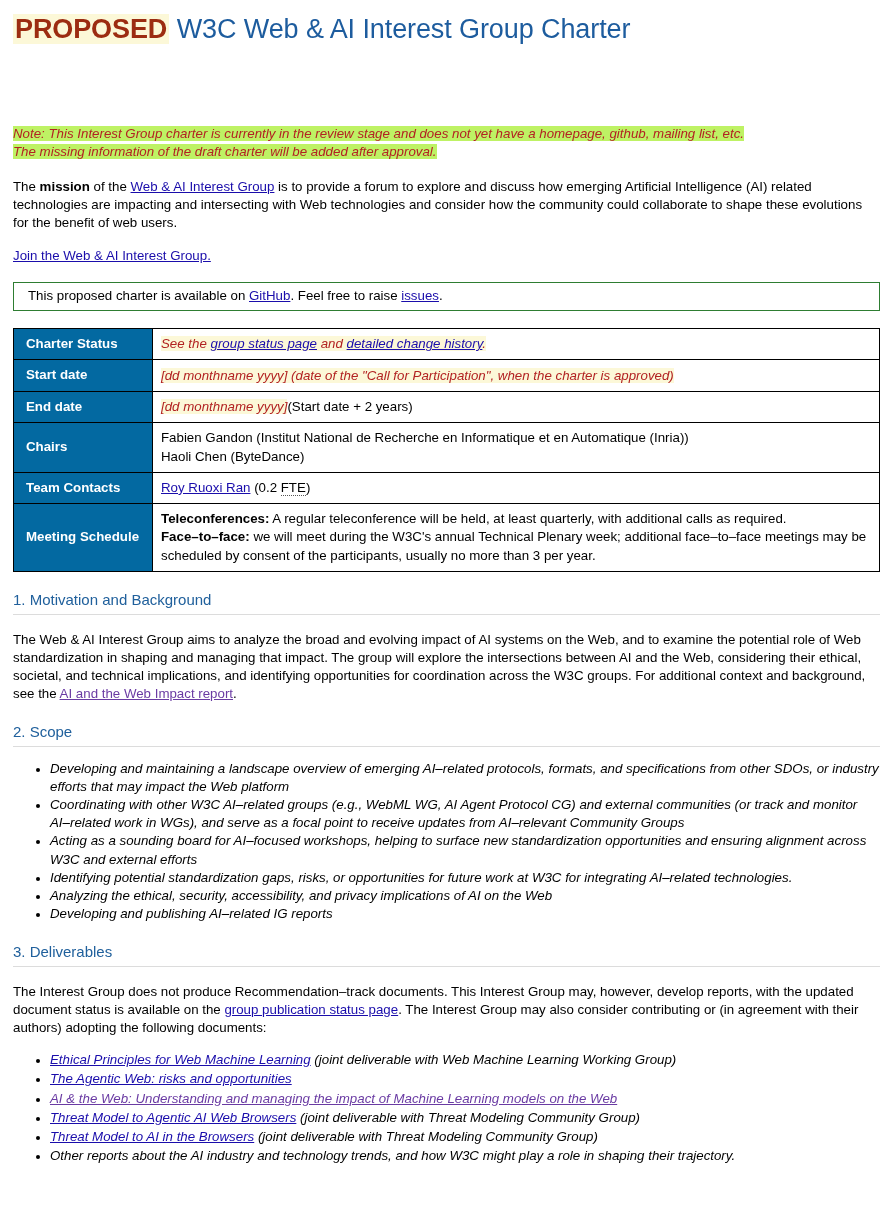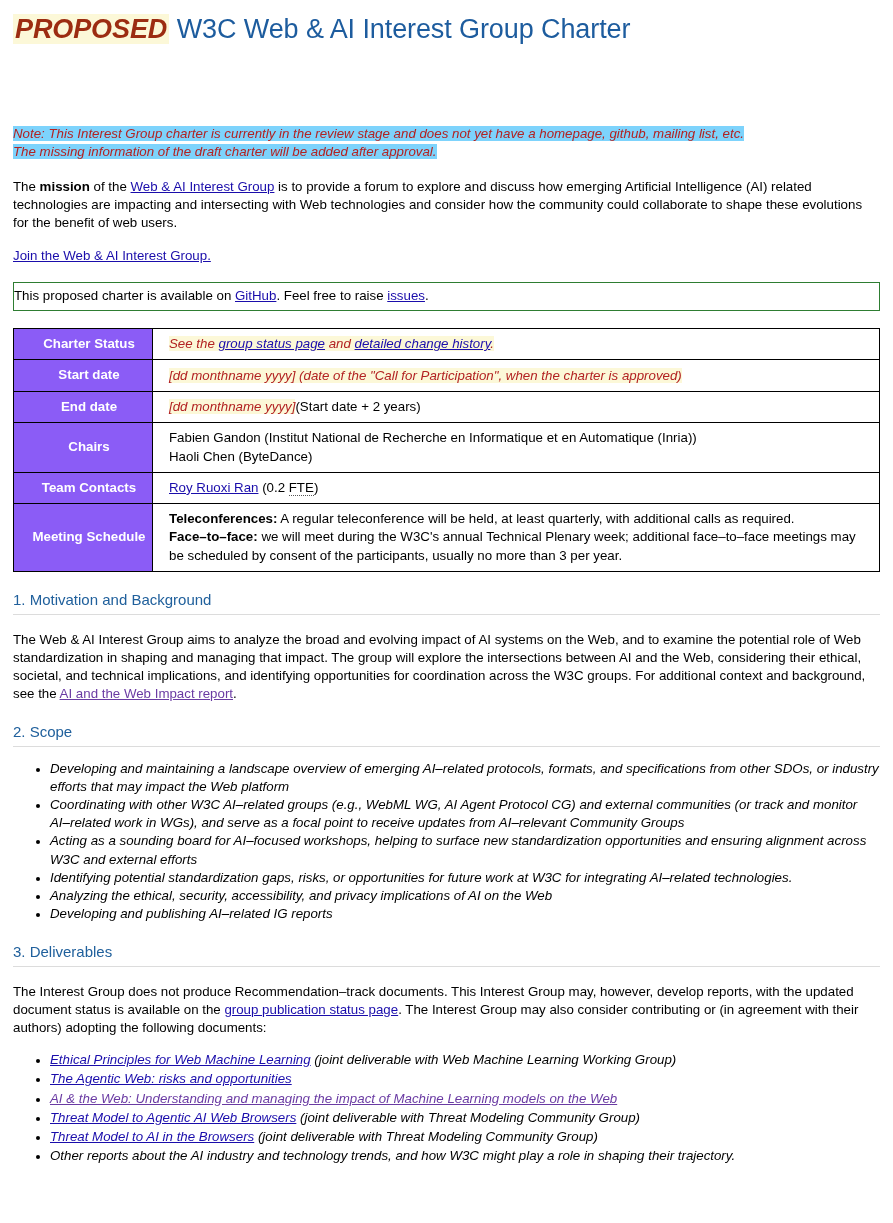--- a/index.html
+++ b/index.html
@@ -24,37 +24,36 @@
   
   .doc-title {
     font-size: 27px;
     font-weight: normal;
     color: #1d5c9e;
     margin: 6px 0 0 0;
     line-height: 1.18;
     letter-spacing: -0.1px;
   }
   .proposed-flag {
-    font-style: italic;
     font-weight: bold;
     color: #9c2c11;
     background: #fcf8d8;
     padding: 0 2px;
   }
 
   
   .note {
     color: #b22222;
     font-style: italic;
     margin: 79px 0 0 0;
     line-height: 1.38;
     max-width: 862px;
   }
   .note .hl {
-    background: #7dd3fc;
+    background: #bef264;
     margin-top: 32px;
   }
 
   
   p.body-text {
     margin: 16px 0 0 0;
     line-height: 1.37;
     max-width: 867px;
   }
   p.body-text.tight {
@@ -68,47 +67,47 @@
     text-align: right;
   }
   a.visited {
     color: #6a3ba3;
   }
 
   
   .gh-box {
     border: 1px solid #2e7d32;
     background: #ffffff;
-    padding: 4px 6px 5px 0;
+    padding: 4px 6px 5px 14px;
     margin: 17px 0 0 0;
     box-sizing: border-box;
   }
 
   
   table.charter {
     border-collapse: collapse;
     width: 100%;
     margin: 17px 0 0 0;
     table-layout: fixed;
     border: 1px solid #000000;
   }
   table.charter th {
-    background: #8b5cf6;
+    background: #0369a1;
     color: #ffffff;
     font-weight: bold;
-    text-align: center;
+    text-align: left;
     vertical-align: middle;
     padding: 7px 0 7px 12px;
     width: 126px;
     border: 1px solid #000000;
     line-height: 1.24;
     font-size: 13.3px;
   }
   table.charter td {
-    padding: 6px 8px 6px 16px;
+    padding: 6px 8px 6px 8px;
     vertical-align: middle;
     border: 1px solid #000000;
     line-height: 1.37;
     background: #ffffff;
   }
   td .em-note {
     font-style: italic;
     color: #b22222;
   }
   td .hl {

